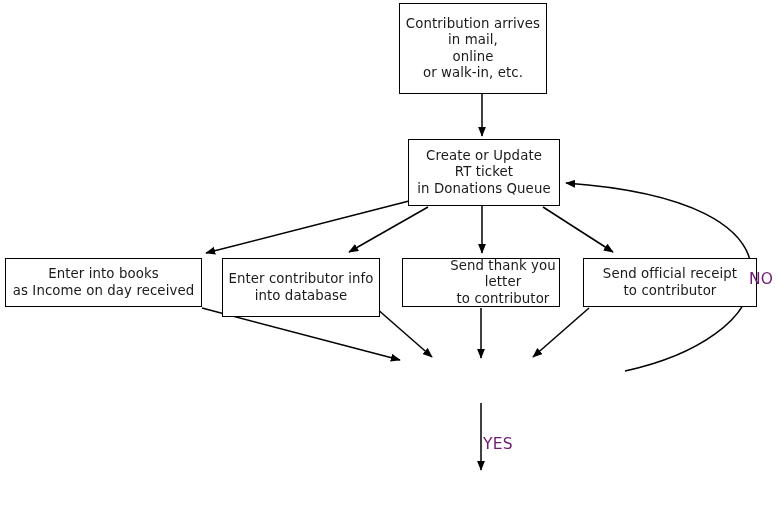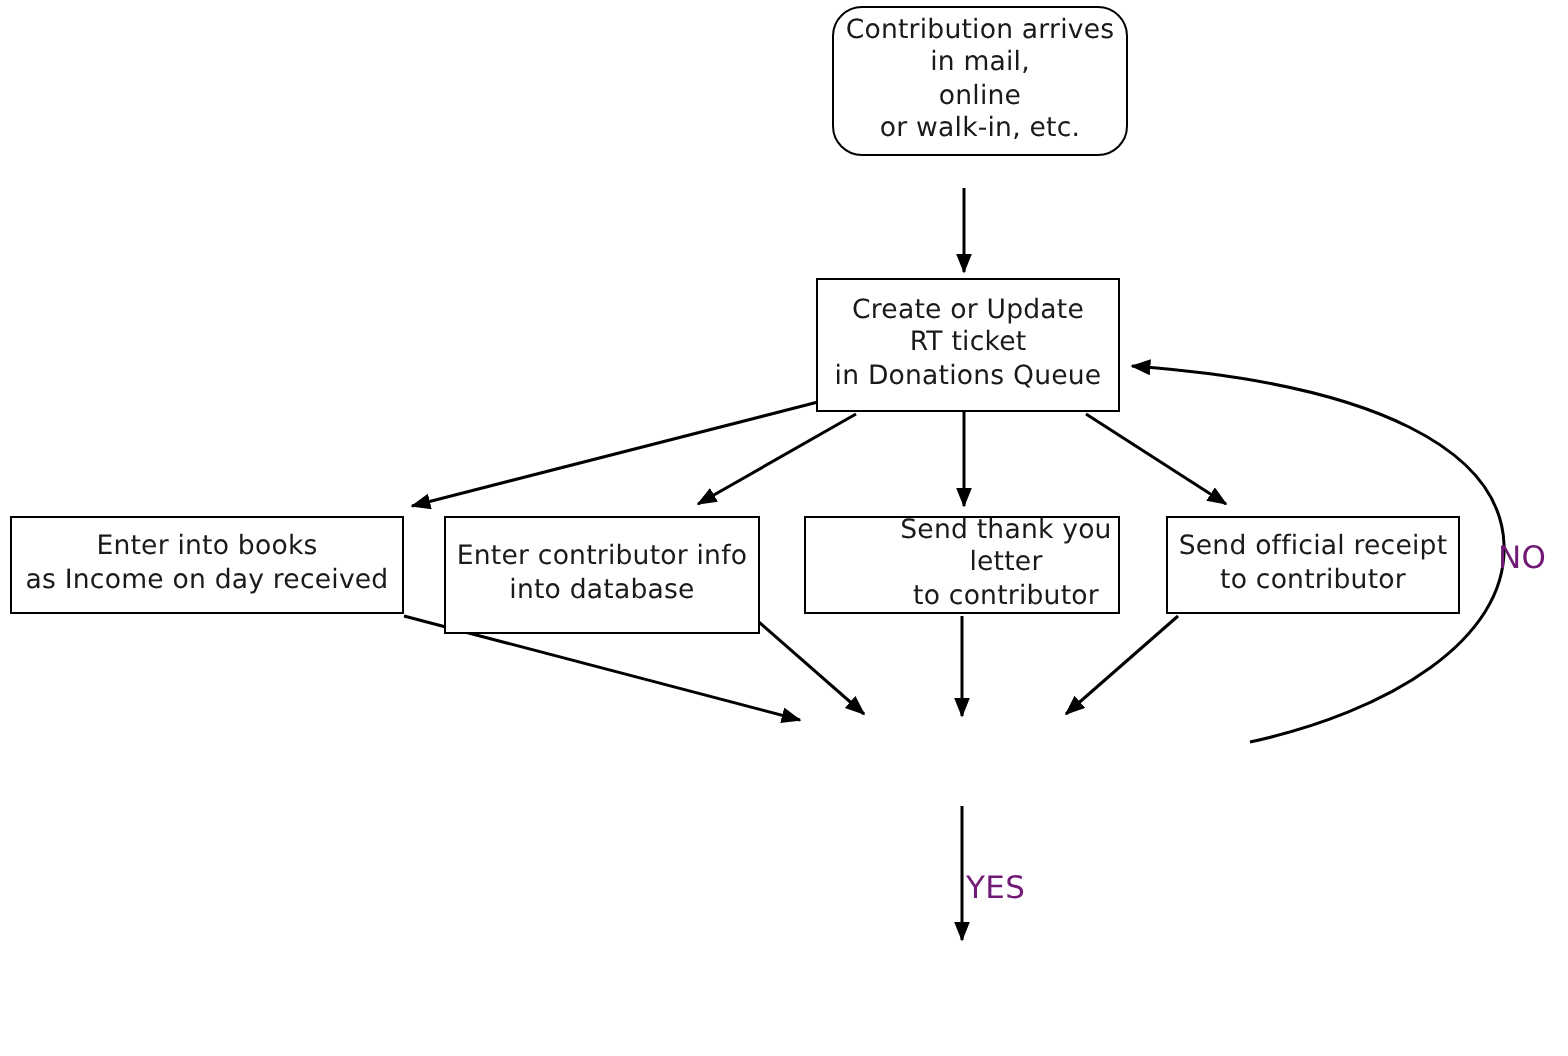--- a/index.html
+++ b/index.html
@@ -91,21 +91,21 @@
 
     <path d="M481,308 L481,358" fill="none" stroke="#000000" stroke-width="1.5" marker-end="url(#ah)"></path>
 
     <path d="M589,308 L533,357" fill="none" stroke="#000000" stroke-width="1.5" marker-end="url(#ah)"></path>
 
     <path d="M625,371 C694,356 754,320 752,272 C750,226 690,192 566,183" fill="none" stroke="#000000" stroke-width="1.5" marker-end="url(#ah)"></path>
 
     <path d="M481,403 L481,470" fill="none" stroke="#000000" stroke-width="1.5" marker-end="url(#ah)"></path>
   </svg>
 
-  <div class="node-box" style="left:416px; top:3px; width:148px; height:75px;border-radius:15px;">
+  <div class="node-box" style="left:399px; top:3px; width:148px; height:91px;">
     <span>Contribution arrives
 in mail,
 online
 or walk-in, etc.</span>
   </div>
 
   <div class="node-box" style="left:408px; top:139px; width:152px; height:67px;">
     <span>Create or Update
 RT ticket
 in Donations Queue</span>
@@ -119,21 +119,21 @@
   <div class="node-box" style="left:222px; top:258px; width:158px; height:59px;">
     <span>Enter contributor info
 into database</span>
   </div>
 
   <div class="node-box" style="left:402px; top:258px; width:158px; height:49px;padding-left:44px;">
     <span>Send thank you letter
 to contributor</span>
   </div>
 
-  <div class="node-box" style="left:583px; top:258px; width:147px; height:49px;">
+  <div class="node-box" style="left:583px; top:258px; width:174px; height:49px;">
     <span>Send official receipt
 to contributor</span>
   </div>
 
 
 
   <div class="edge-label" style="left:749px; top:271px;">NO</div>
 
   <div class="edge-label" style="left:483px; top:436px;">YES</div>
 

